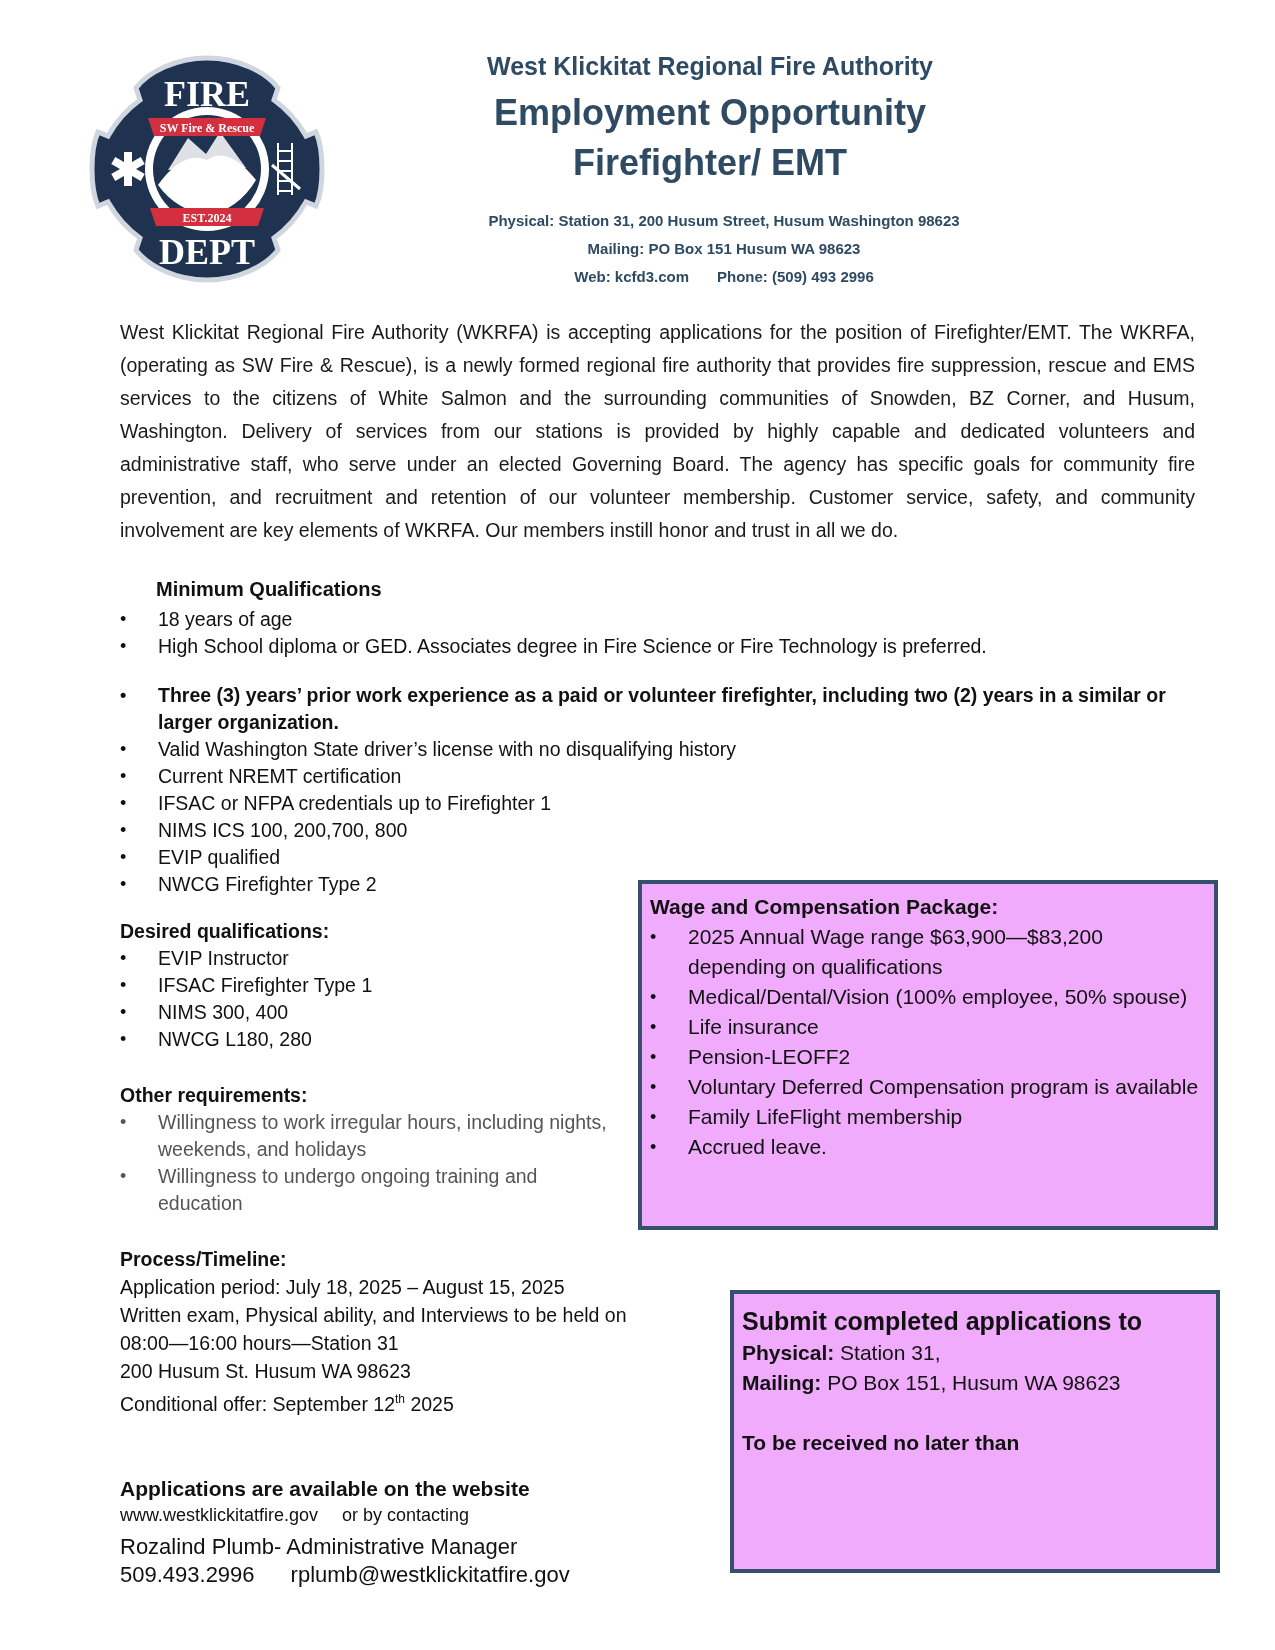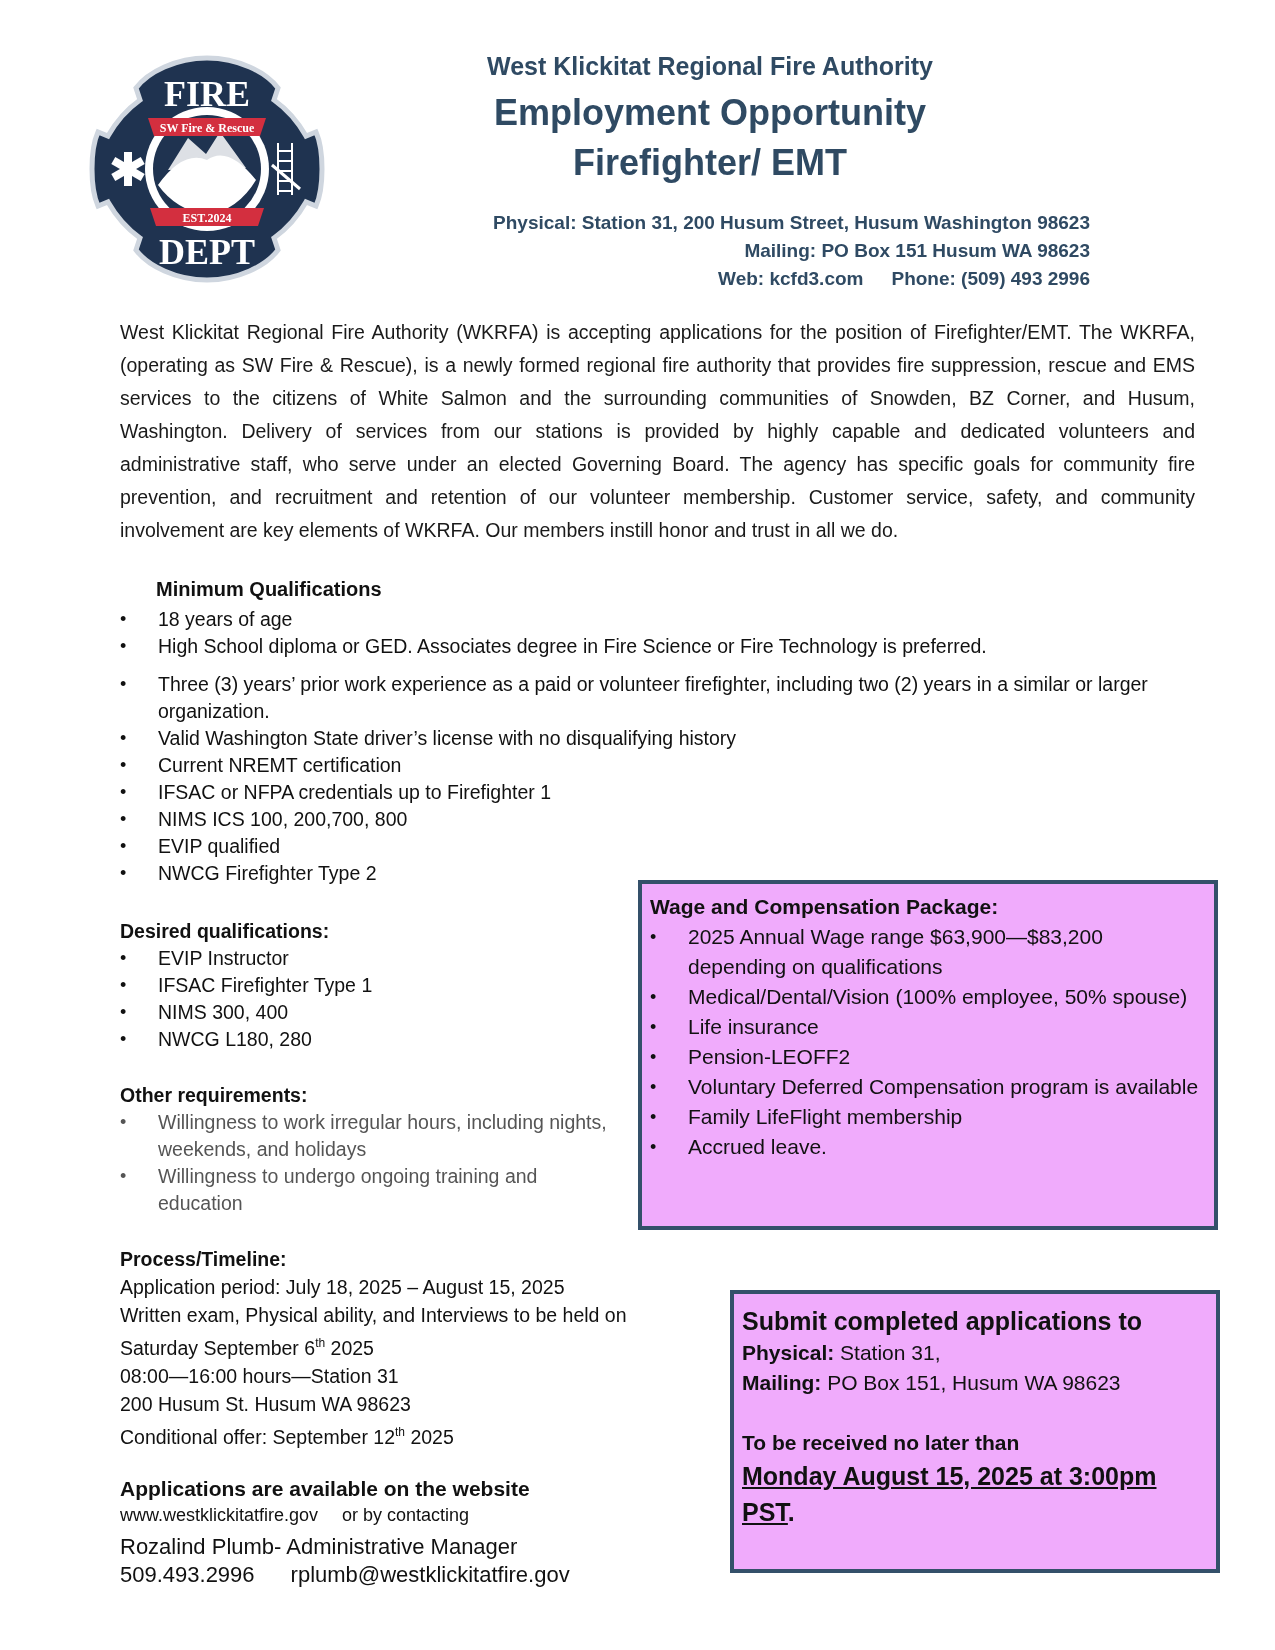--- a/index.html
+++ b/index.html
@@ -3,21 +3,21 @@
 <meta charset="utf-8">
 <style>
   html, body { margin: 0; padding: 0; background: #ffffff; }
   body { width: 1275px; height: 1650px; position: relative; overflow: hidden;
          font-family: "Liberation Sans", sans-serif; color: #111; }
   .abs { position: absolute; }
   .hdr { color: #2f4a63; font-weight: bold; text-align: center; left: 360px; width: 700px; }
   .h-org { top: 52px; font-size: 25px; }
   .h-title { top: 92px; font-size: 36px; }
   .h-sub { top: 142px; font-size: 36px; }
-  .h-addr { font-size: 19px; left: 330px; width: 760px; text-align: right; }
+  .h-addr { font-size: 15px; left: 344px; width: 760px; }
   .intro { left: 120px; top: 316px; width: 1075px; font-size: 19.5px; line-height: 33px; color: #1a1a1a; text-align: justify; }
   .sec-title { font-weight: bold; font-size: 20px; color: #111; }
   ul.blist { list-style: none; margin: 0; padding: 0; }
   ul.blist li { position: relative; padding-left: 38px; font-size: 19.5px; line-height: 27px; }
   ul.blist li::before { content: "•"; position: absolute; left: 0; top: 0; font-size: 18px; }
   .gray li { color: #555; }
   .box { border: 4px solid #34506a; background: #f0abfc; }
   .wage { left: 638px; top: 880px; width: 580px; height: 350px; padding: 8px 8px; box-sizing: border-box; }
   .wage ul.blist li { font-size: 21px; line-height: 30px; padding-left: 38px; }
   .wage .sec-title { font-size: 21px; line-height: 30px; }
@@ -79,21 +79,21 @@
   <span>Web: kcfd3.com</span><span style="display:inline-block;width:28px;"></span><span>Phone: (509) 493 2996</span>
 </div>
 
 <div class="abs intro">West Klickitat Regional Fire Authority (WKRFA) is accepting applications for the position of Firefighter/EMT. The WKRFA, (operating as SW Fire &amp; Rescue), is a newly formed regional fire authority that provides fire suppression, rescue and EMS services to the citizens of White Salmon and the surrounding communities of Snowden, BZ Corner, and Husum, Washington.  Delivery of services from our stations is provided by highly capable and dedicated volunteers and administrative staff, who serve under an elected Governing Board. The agency has specific goals for community fire prevention, and recruitment and retention of our volunteer membership. Customer service, safety, and community involvement are key elements of WKRFA. Our members instill honor and trust in all we do.</div>
 
 <div class="abs" style="left:120px; top:574px; width:1080px;">
   <div class="sec-title" style="line-height:30px;margin-left:36px;">Minimum Qualifications</div>
   <ul class="blist" style="margin-top:2px;">
     <li>18 years of age</li>
     <li>High School diploma or GED. Associates degree in Fire Science or Fire Technology is preferred.</li>
-    <li style="margin-top:11px;">Three (3) years’ prior work experience as a paid or volunteer firefighter, including two (2) years  in a similar or larger organization.</li>
+    <li style="margin-top:22px;font-weight:bold;">Three (3) years’ prior work experience as a paid or volunteer firefighter, including two (2) years  in a similar or larger organization.</li>
     <li>Valid Washington State driver’s license with no disqualifying history</li>
     <li>Current NREMT certification</li>
     <li>IFSAC or NFPA credentials up to Firefighter 1</li>
     <li>NIMS ICS 100, 200,700, 800</li>
     <li>EVIP qualified</li>
     <li>NWCG Firefighter  Type 2</li>
   </ul>
 </div>
 
 <div class="abs" style="left:120px; top:918px; width:500px;">
@@ -124,21 +124,20 @@
     <li>Voluntary Deferred Compensation program is available</li>
     <li>Family LifeFlight membership</li>
     <li>Accrued leave.</li>
   </ul>
 </div>
 
 <div class="abs timeline">
   <div class="sec-title" style="font-size:19.5px;">Process/Timeline:</div>
   <div>Application period: July 18, 2025 – August 15, 2025</div>
   <div>Written  exam, Physical ability, and Interviews to be held on</div>
-  <div><span>Saturday September 6</span><sup>th</sup><span> 2025</span></div>
   <div>08:00—16:00 hours—Station 31</div>
   <div>200 Husum St. Husum WA 98623</div>
   <div><span>Conditional offer: September 12</span><sup>th</sup><span> 2025</span></div>
 </div>
 
 <div class="abs apps">
   <div class="t1">Applications are available on the website</div>
   <div class="t2">
     <span>www.westklickitatfire.gov</span><span style="display:inline-block;width:24px;"></span><span>or  by contacting</span>
   </div>
@@ -147,14 +146,13 @@
     <span>509.493.2996</span><span style="display:inline-block;width:36px;"></span><span>rplumb@westklickitatfire.gov</span>
   </div>
 </div>
 
 <div class="abs box submit">
   <div class="big">Submit completed applications to</div>
   <div class="line"><b>Physical:</b><span> Station 31,</span></div>
   <div class="line"><b>Mailing:</b><span> PO Box 151, Husum WA 98623</span></div>
   <div class="line" style="height:30px;"></div>
   <div class="line" style="font-weight:bold;">To be received no later than</div>
-  <div><span class="deadline">Monday August 15, 2025 at  3:00pm PST</span><span style="font-size:25px;font-weight:bold;">.</span></div>
 </div>
 
 </body></html>

